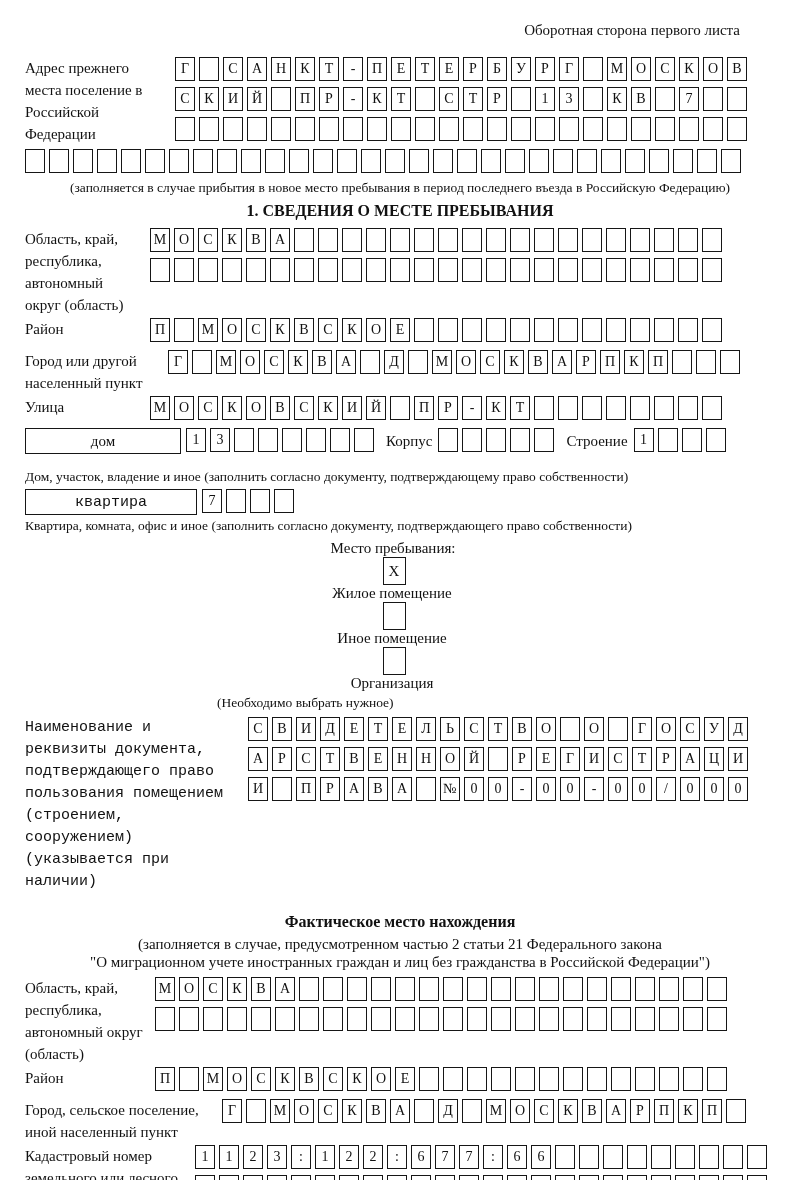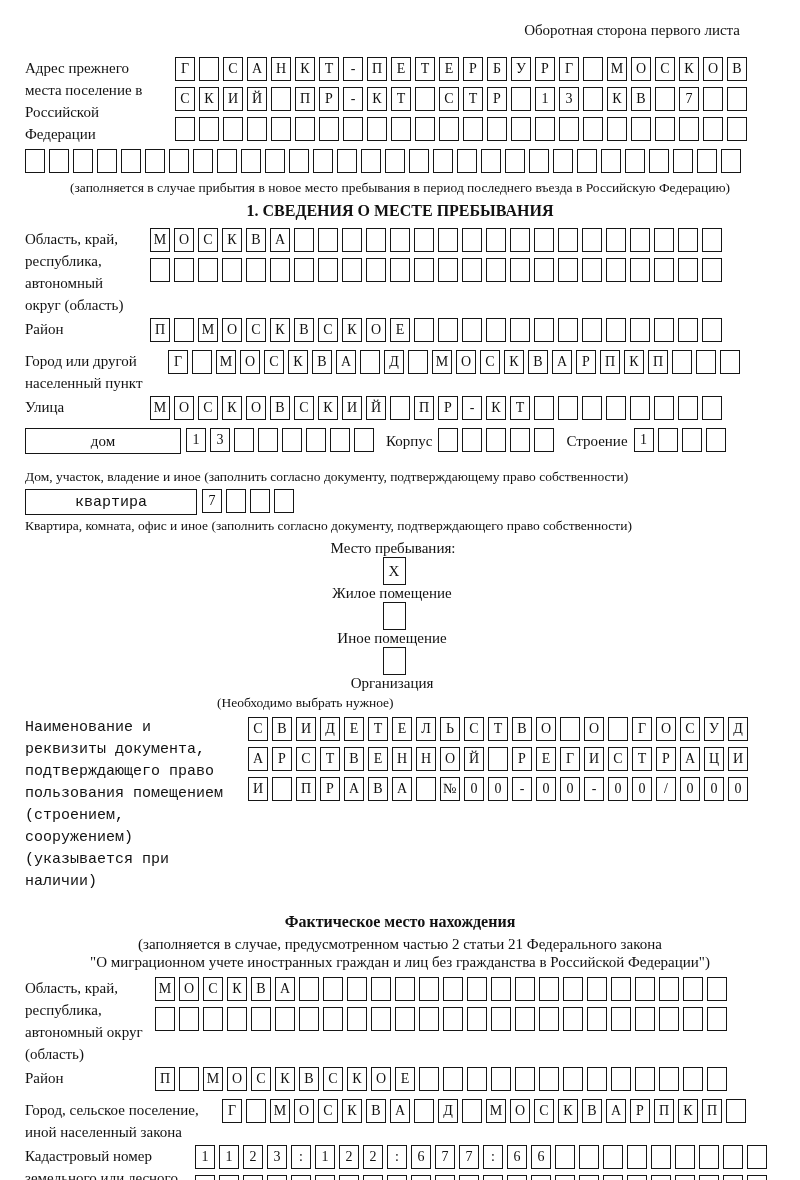--- a/index.html
+++ b/index.html
@@ -551,21 +551,21 @@
           <span class="cb"></span>
           <span class="cb"></span>
           <span class="cb"></span>
           <span class="cb"></span>
           <span class="cb"></span>
         </div>
     </div>
   </div>
 
   <div class="field">
-    <div class="flabel w197">Город, сельское поселение, иной населенный закона</div>
+    <div class="flabel w197">Город, сельское поселение, иной населенный пункт</div>
     <div class="fgrid">
       <div class="grow">
           <span class="cb">Г</span>
           <span class="cb"></span>
           <span class="cb">М</span>
           <span class="cb">О</span>
           <span class="cb">С</span>
           <span class="cb">К</span>
           <span class="cb">В</span>
           <span class="cb">А</span>

